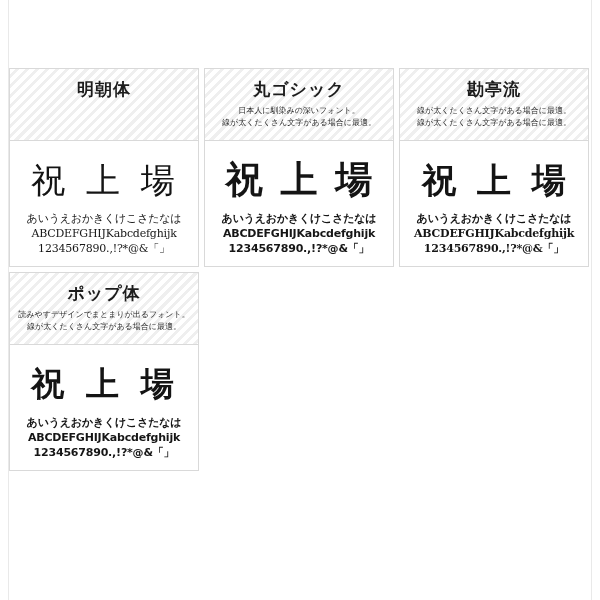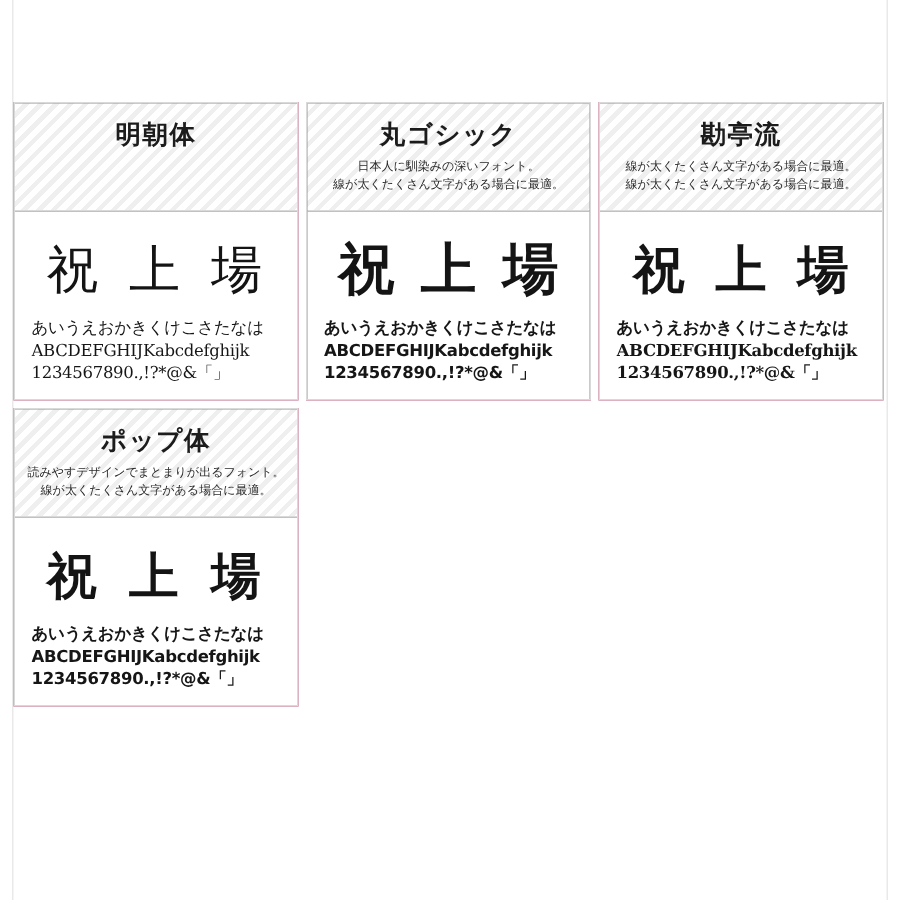--- a/index.html
+++ b/index.html
@@ -100,20 +100,21 @@
   }
   .sample-big span {
     font-size: 34px;
     line-height: 40px;
     color: #141414;
     flex: 1;
     text-align: center;
   }
   .specimen-lines {
     padding: 2px 3px 0 3px;
+    text-align: center;
   }
   .specimen-lines div {
     font-size: 11px;
     line-height: 15px;
     color: #161616;
     white-space: nowrap;
     overflow: hidden;
     letter-spacing: -0.2px;
   }
 

